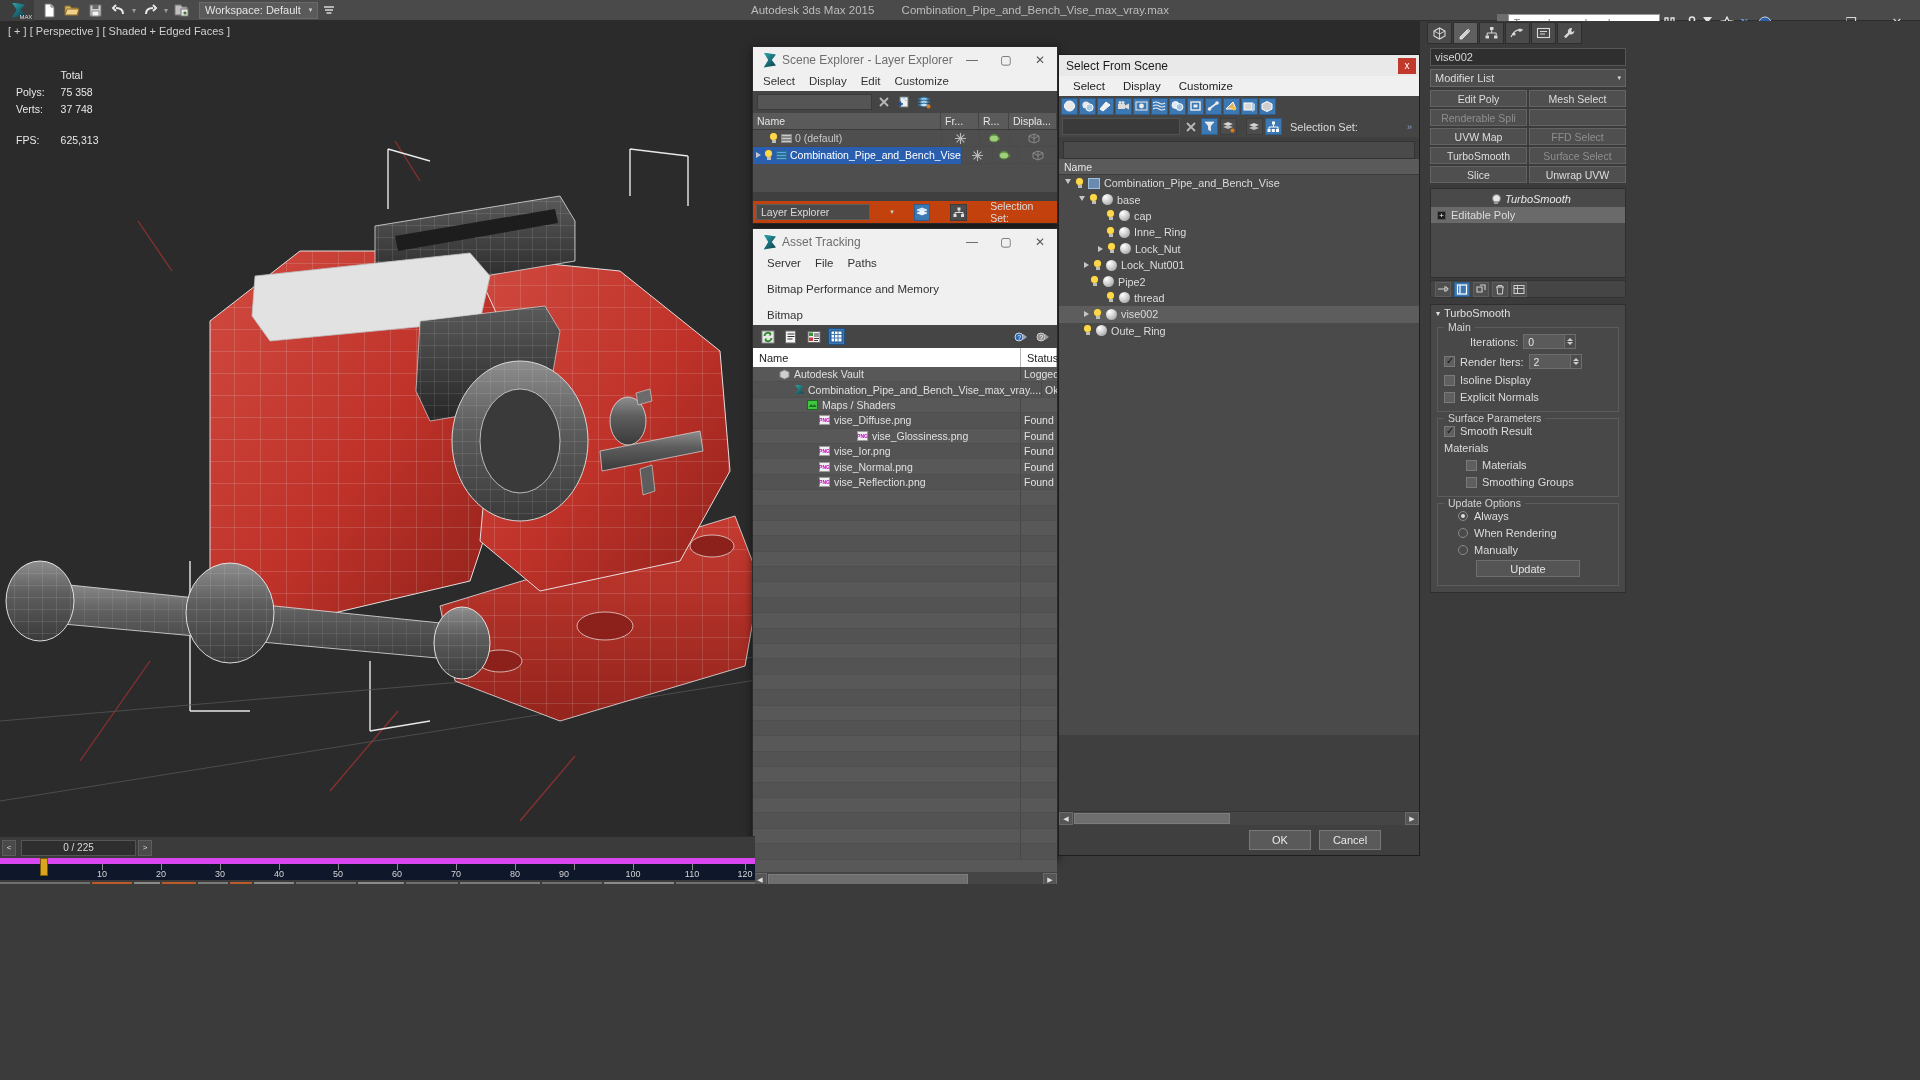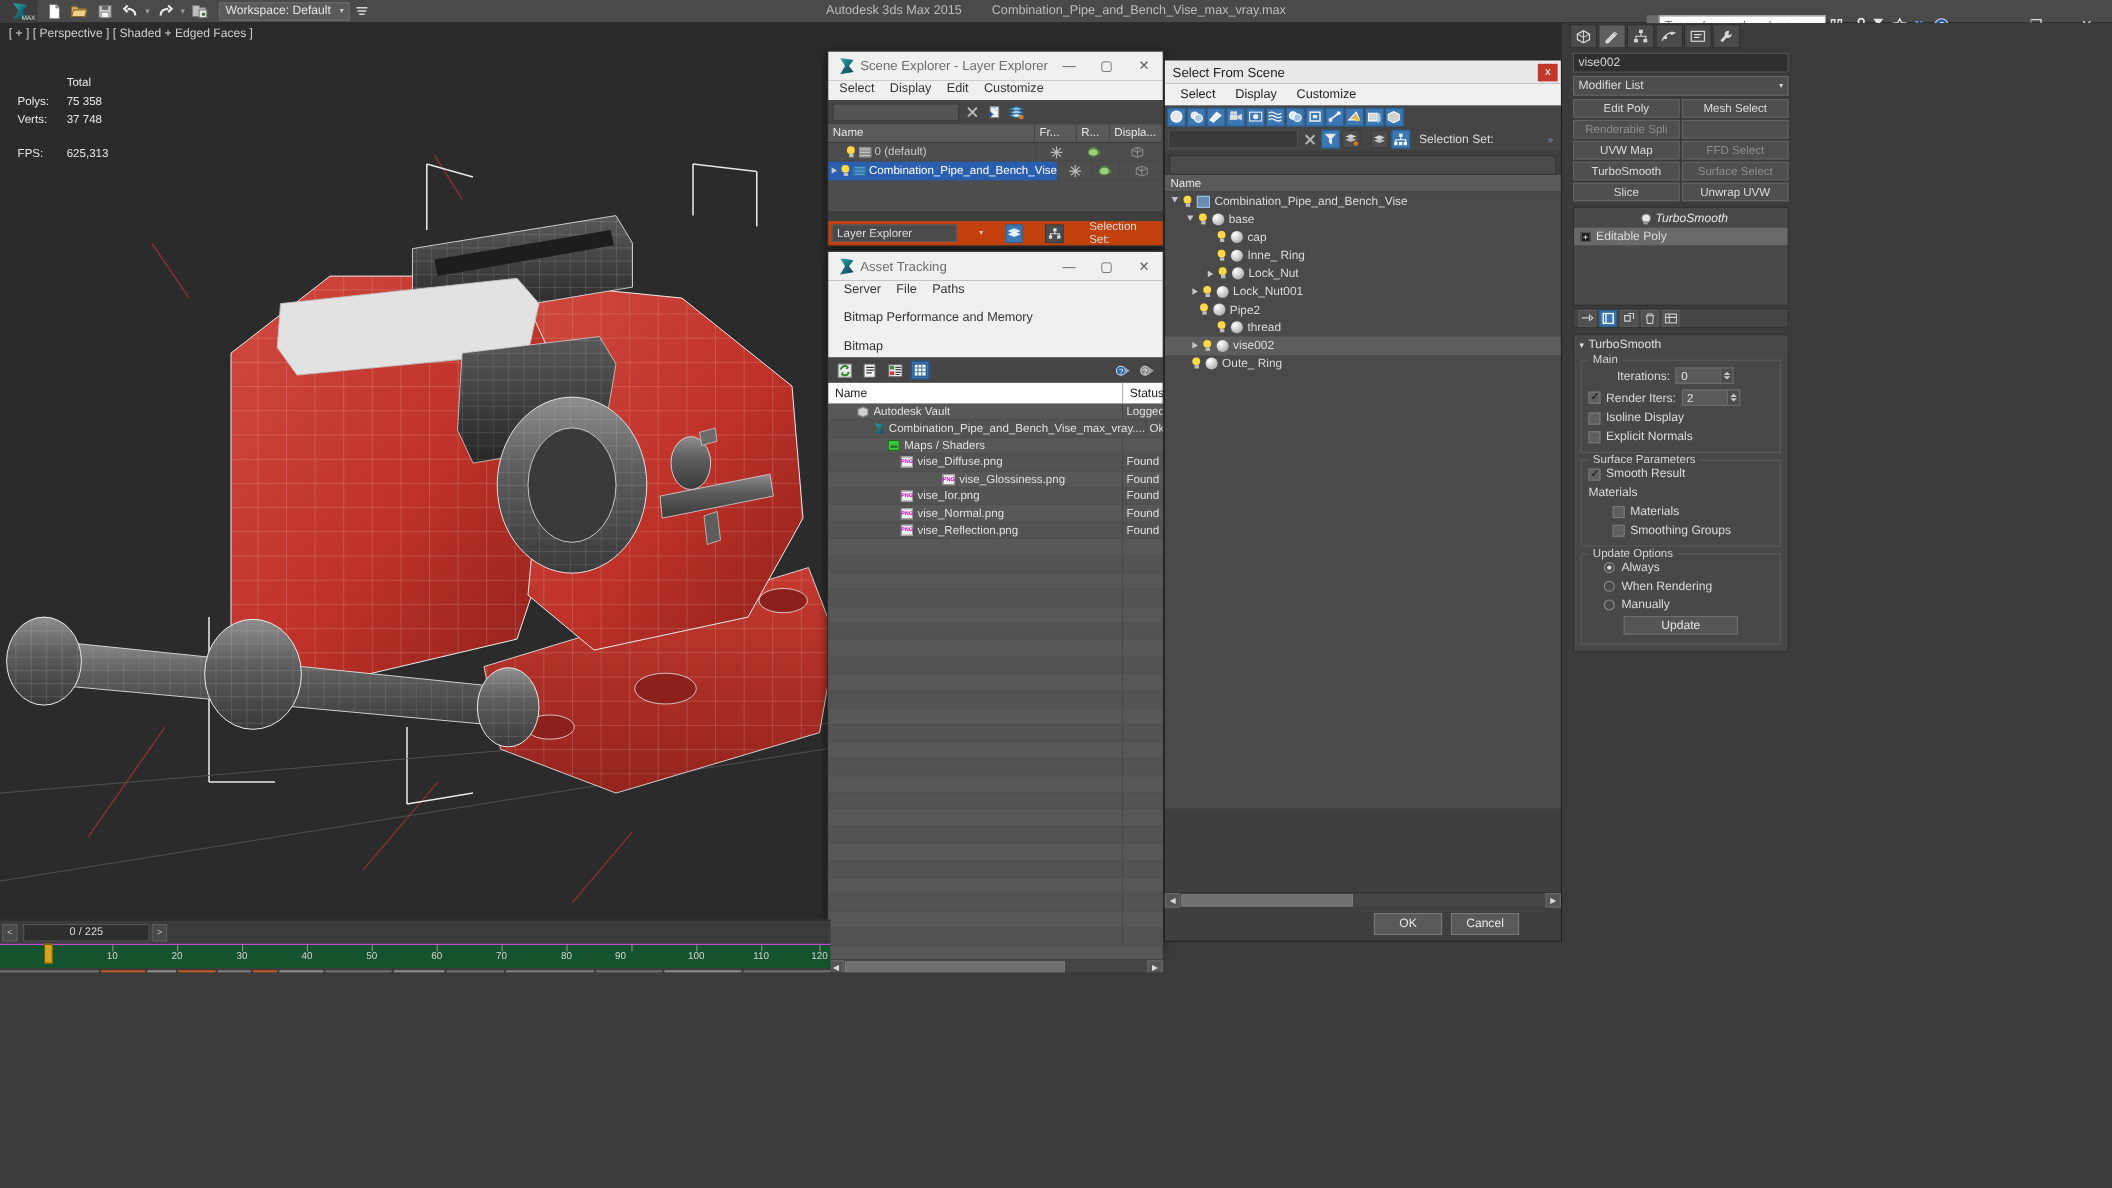--- a/index.html
+++ b/index.html
@@ -47,21 +47,21 @@
   .stats td{ font-size:10.5px; padding-right:14px; color:#e8e8e8;}
   .stats .lbl{ color:#e8e8e8;}
 
   
   .timeline{
     position:absolute; left:0; top:836px; width:755px; height:22px;
     background:#3b3b3b; display:flex; align-items:center; border-top:1px solid #2c2c2c;
   }
   .tl-field{ width:115px;height:16px;margin-left:5px;background:#2e2e2e;border:1px solid #555; color:#d8d8d8; font-size:10px; display:flex;align-items:center;justify-content:center;}
   .tl-btn{ width:14px;height:16px;background:#4a4a4a;border:1px solid #5d5d5d;margin-left:2px;display:flex;align-items:center;justify-content:center;font-size:8px;color:#ddd;}
-  .ruler{ position:absolute; left:0; top:858px; width:755px; height:40px; background:#14532d; border-top:1px solid #d946ef;}
+  .ruler{ position:absolute; left:0; top:858px; width:755px; height:40px; background:#0f172a; border-top:6px solid #d946ef;}
   .ruler .tick{ position:absolute; top:0; width:1px; height:6px; background:#8d8d8d;}
   .ruler .tnum{ position:absolute; top:5px; font-size:9px; color:#d5d5d5; transform:translateX(-50%);}
   .slider-key{ position:absolute; left:40px; top:858px; width:8px; height:18px; background:#d9a520; border:1px solid #7a5c00;}
   .timebar{ position:absolute; left:0; top:880px; width:755px; height:12px; background:#3b3b3b;}
   .tb-seg{ position:absolute; top:2px; height:8px;}
   .bottombar{ position:absolute; left:0; top:884px; width:1920px; height:28px; background:#3b3b3b;}
 
   
   .win{ position:absolute; background:#3f3f3f; border:1px solid #2a2a2a;
         box-shadow:0 2px 8px rgba(0,0,0,.55); }

